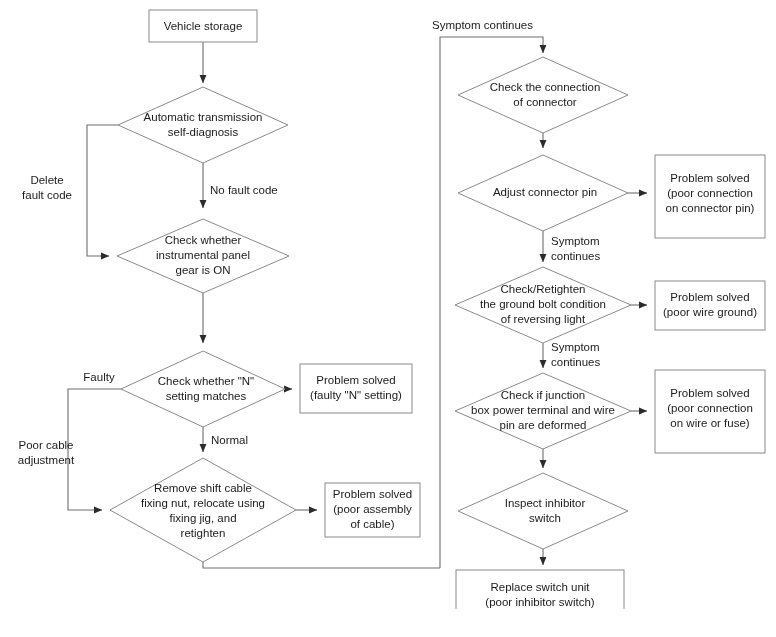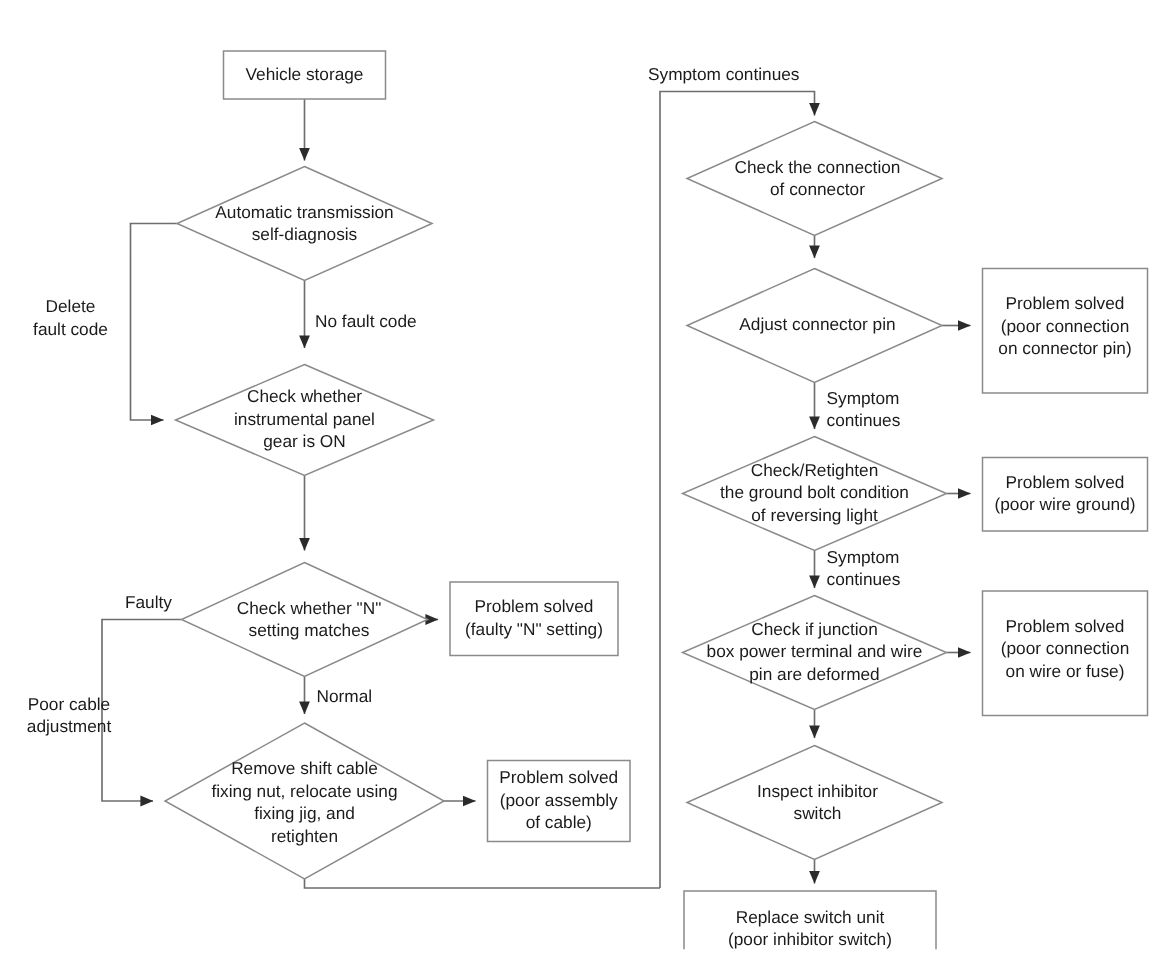--- a/index.html
+++ b/index.html
@@ -7,21 +7,20 @@
     padding: 0;
     background: #ffffff;
   }
   #flow-root {
     position: relative;
     width: 776px;
     height: 609px;
     background: #ffffff;
     font-family: "Liberation Sans", sans-serif;
     overflow: hidden;
-    margin-top: 24px;
   }
   svg#flow-svg {
     position: absolute;
     top: 0; left: 0;
     width: 776px;
     height: 637px;
   }
   .node-shape {
     fill: #ffffff;
     stroke: #8a8a8a;

